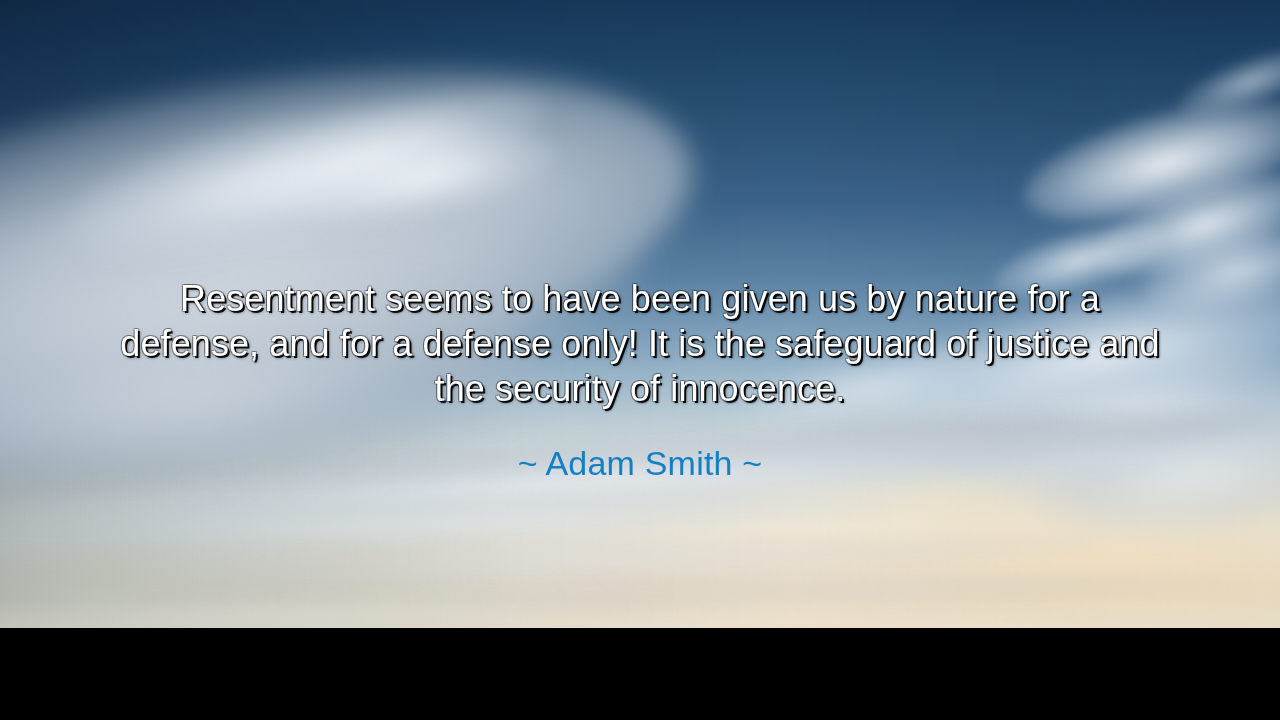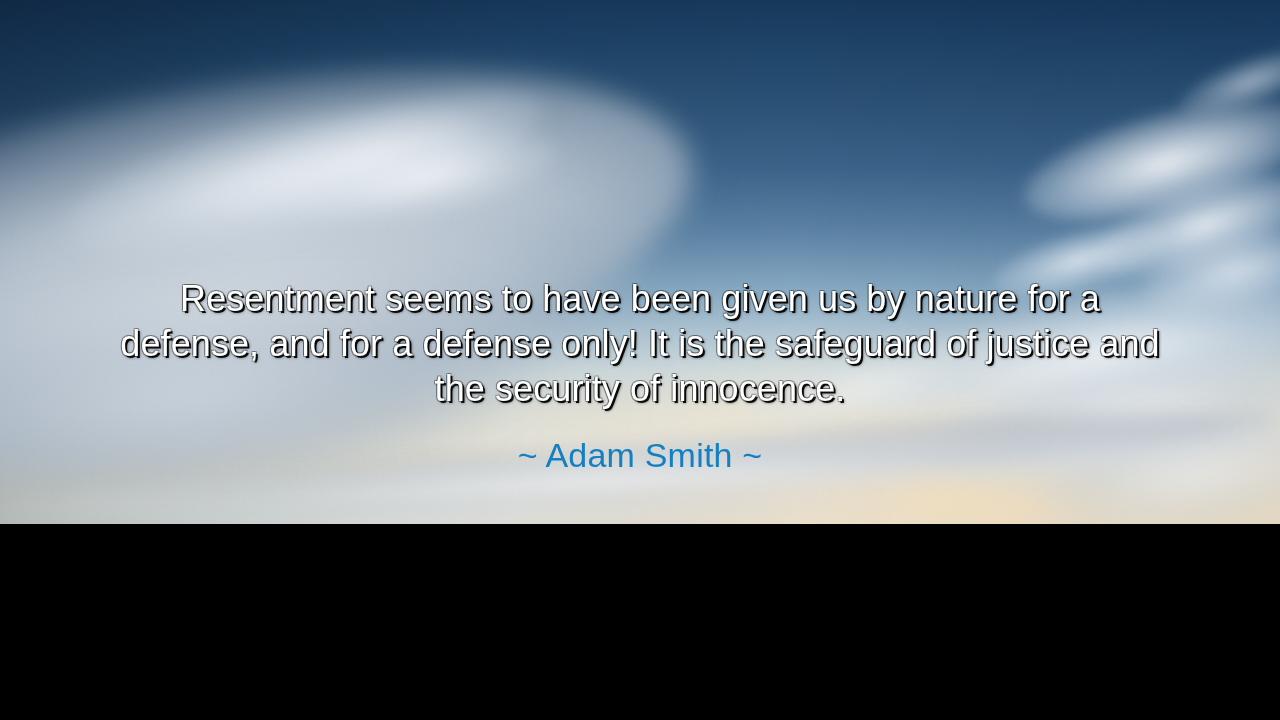--- a/index.html
+++ b/index.html
@@ -8,21 +8,21 @@
     padding: 0;
     background: #000;
   }
   body {
     font-family: "Liberation Sans", sans-serif;
   }
 
   #stage {
     position: relative;
     width: 1280px;
-    height: 524px;
+    height: 628px;
     overflow: hidden;
     background: #1d3e5c;
   }
 
   
   .sky-base {
     position: absolute;
     inset: 0;
     background: linear-gradient(
        to bottom,
@@ -422,21 +422,21 @@
   }
   .author-line {
     position: absolute;
     left: 50%;
     top: 435px;
     transform: translateX(-50%);
     width: 1060px;
     text-align: center;
   }
   .author-text {
-    margin: 0;
+    margin: 8px;
     color: #1380c4;
     font-size: 34px;
     line-height: 40px;
     font-weight: 400;
     letter-spacing: 0.2px;
   }
 </style>
 </head>
 <body>
 

